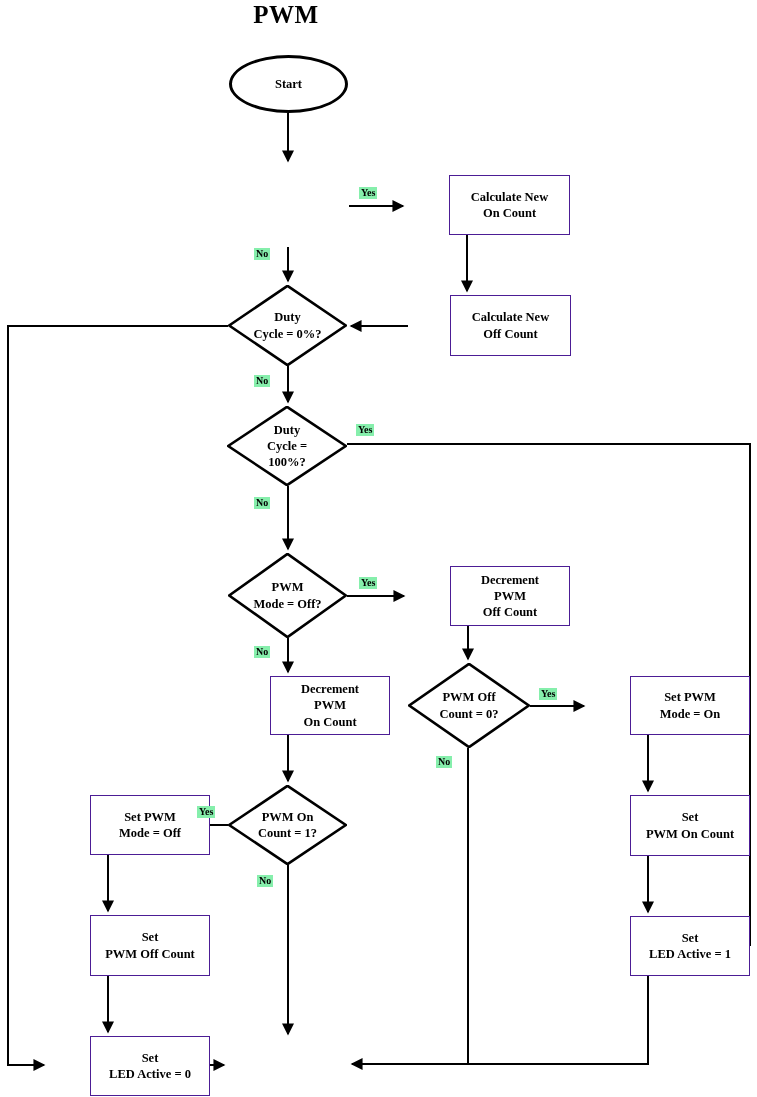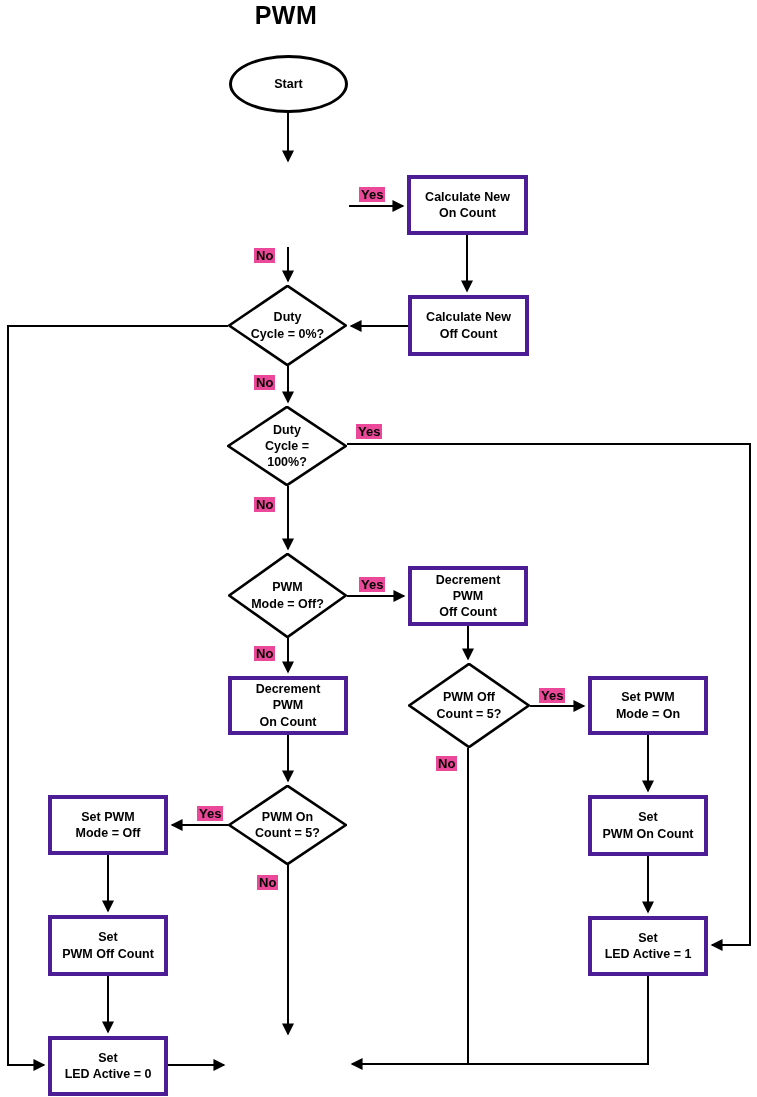--- a/index.html
+++ b/index.html
@@ -1,21 +1,21 @@
 <!DOCTYPE html>
 <html><head>
 <meta charset="utf-8">
 <style>
   html, body { margin: 0; padding: 0; background: #ffffff; }
   .stage {
     position: relative;
     width: 757px;
     height: 1097px;
     background: #ffffff;
-    font-family: Liberation Sans, sans-serif;
+    font-family: Liberation Serif, serif;
     color: #000000;
     overflow: hidden;
     border-radius: 8px;
   }
   .edges { position: absolute; left: 0; top: 0; }
   .edges polyline { fill: none; stroke: #000000; stroke-width: 2; }
   .title {
     position: absolute;
     top: 1px; left: 236px; width: 100px;
     text-align: center;
@@ -28,32 +28,32 @@
     display: flex;
     align-items: center;
     justify-content: center;
     text-align: center;
     font-weight: bold;
     font-size: 12.5px;
     line-height: 1.3;
     white-space: pre;
     box-sizing: border-box;
   }
-  .rect   { border: 4px solid #4c1d95; background: #ffffff; }
+  .rect   { border: 1px solid #4c1d95; background: #ffffff; margin-left: 42px; }
   .ellipse{ border: 3px solid #000000; background: #ffffff; border-radius: 50%; }
   .diamond{ border: none; background: transparent; }
   .diamond svg { position: absolute; left: 0; top: 0; width: 100%; height: 100%; }
   .diamond polygon { fill: #ffffff; stroke: #000000; stroke-width: 2.6; vector-effect: non-scaling-stroke; }
   .dlabel { position: relative; z-index: 1; }
   .edge-label {
     position: absolute;
     font-weight: bold;
-    font-size: 13px;
+    font-size: 10px;
     line-height: 1;
-    background: #ec4899;
+    background: #86efac;
     padding: 1px 2px;
   }
 </style>
 </head>
 <body>
 
 <div class="stage">
 
   <svg class="edges" width="757" height="1097" viewBox="0 0 757 1097">
     <defs>
@@ -112,28 +112,28 @@
         <polygon points="50,1 99,50 50,99 1,50"></polygon>
       </svg>
     <span class="dlabel">PWM
 Mode = Off?</span>
   </div>
   <div class="node diamond" style="left:408px;top:663px;width:122px;height:85px">
     <svg viewBox="0 0 100 100" preserveAspectRatio="none">
         <polygon points="50,1 99,50 50,99 1,50"></polygon>
       </svg>
     <span class="dlabel">PWM Off
-Count = 5?</span>
+Count = 0?</span>
   </div>
   <div class="node diamond" style="left:228px;top:785px;width:119px;height:80px">
     <svg viewBox="0 0 100 100" preserveAspectRatio="none">
         <polygon points="50,1 99,50 50,99 1,50"></polygon>
       </svg>
     <span class="dlabel">PWM On
-Count = 5?</span>
+Count = 1?</span>
   </div>
 
   <div class="node rect" style="left:407px;top:175px;width:121px;height:60px">
     <span class="dlabel">Calculate New
 On Count</span>
   </div>
   <div class="node rect" style="left:408px;top:295px;width:121px;height:61px">
     <span class="dlabel">Calculate New
 Off Count</span>
   </div>

